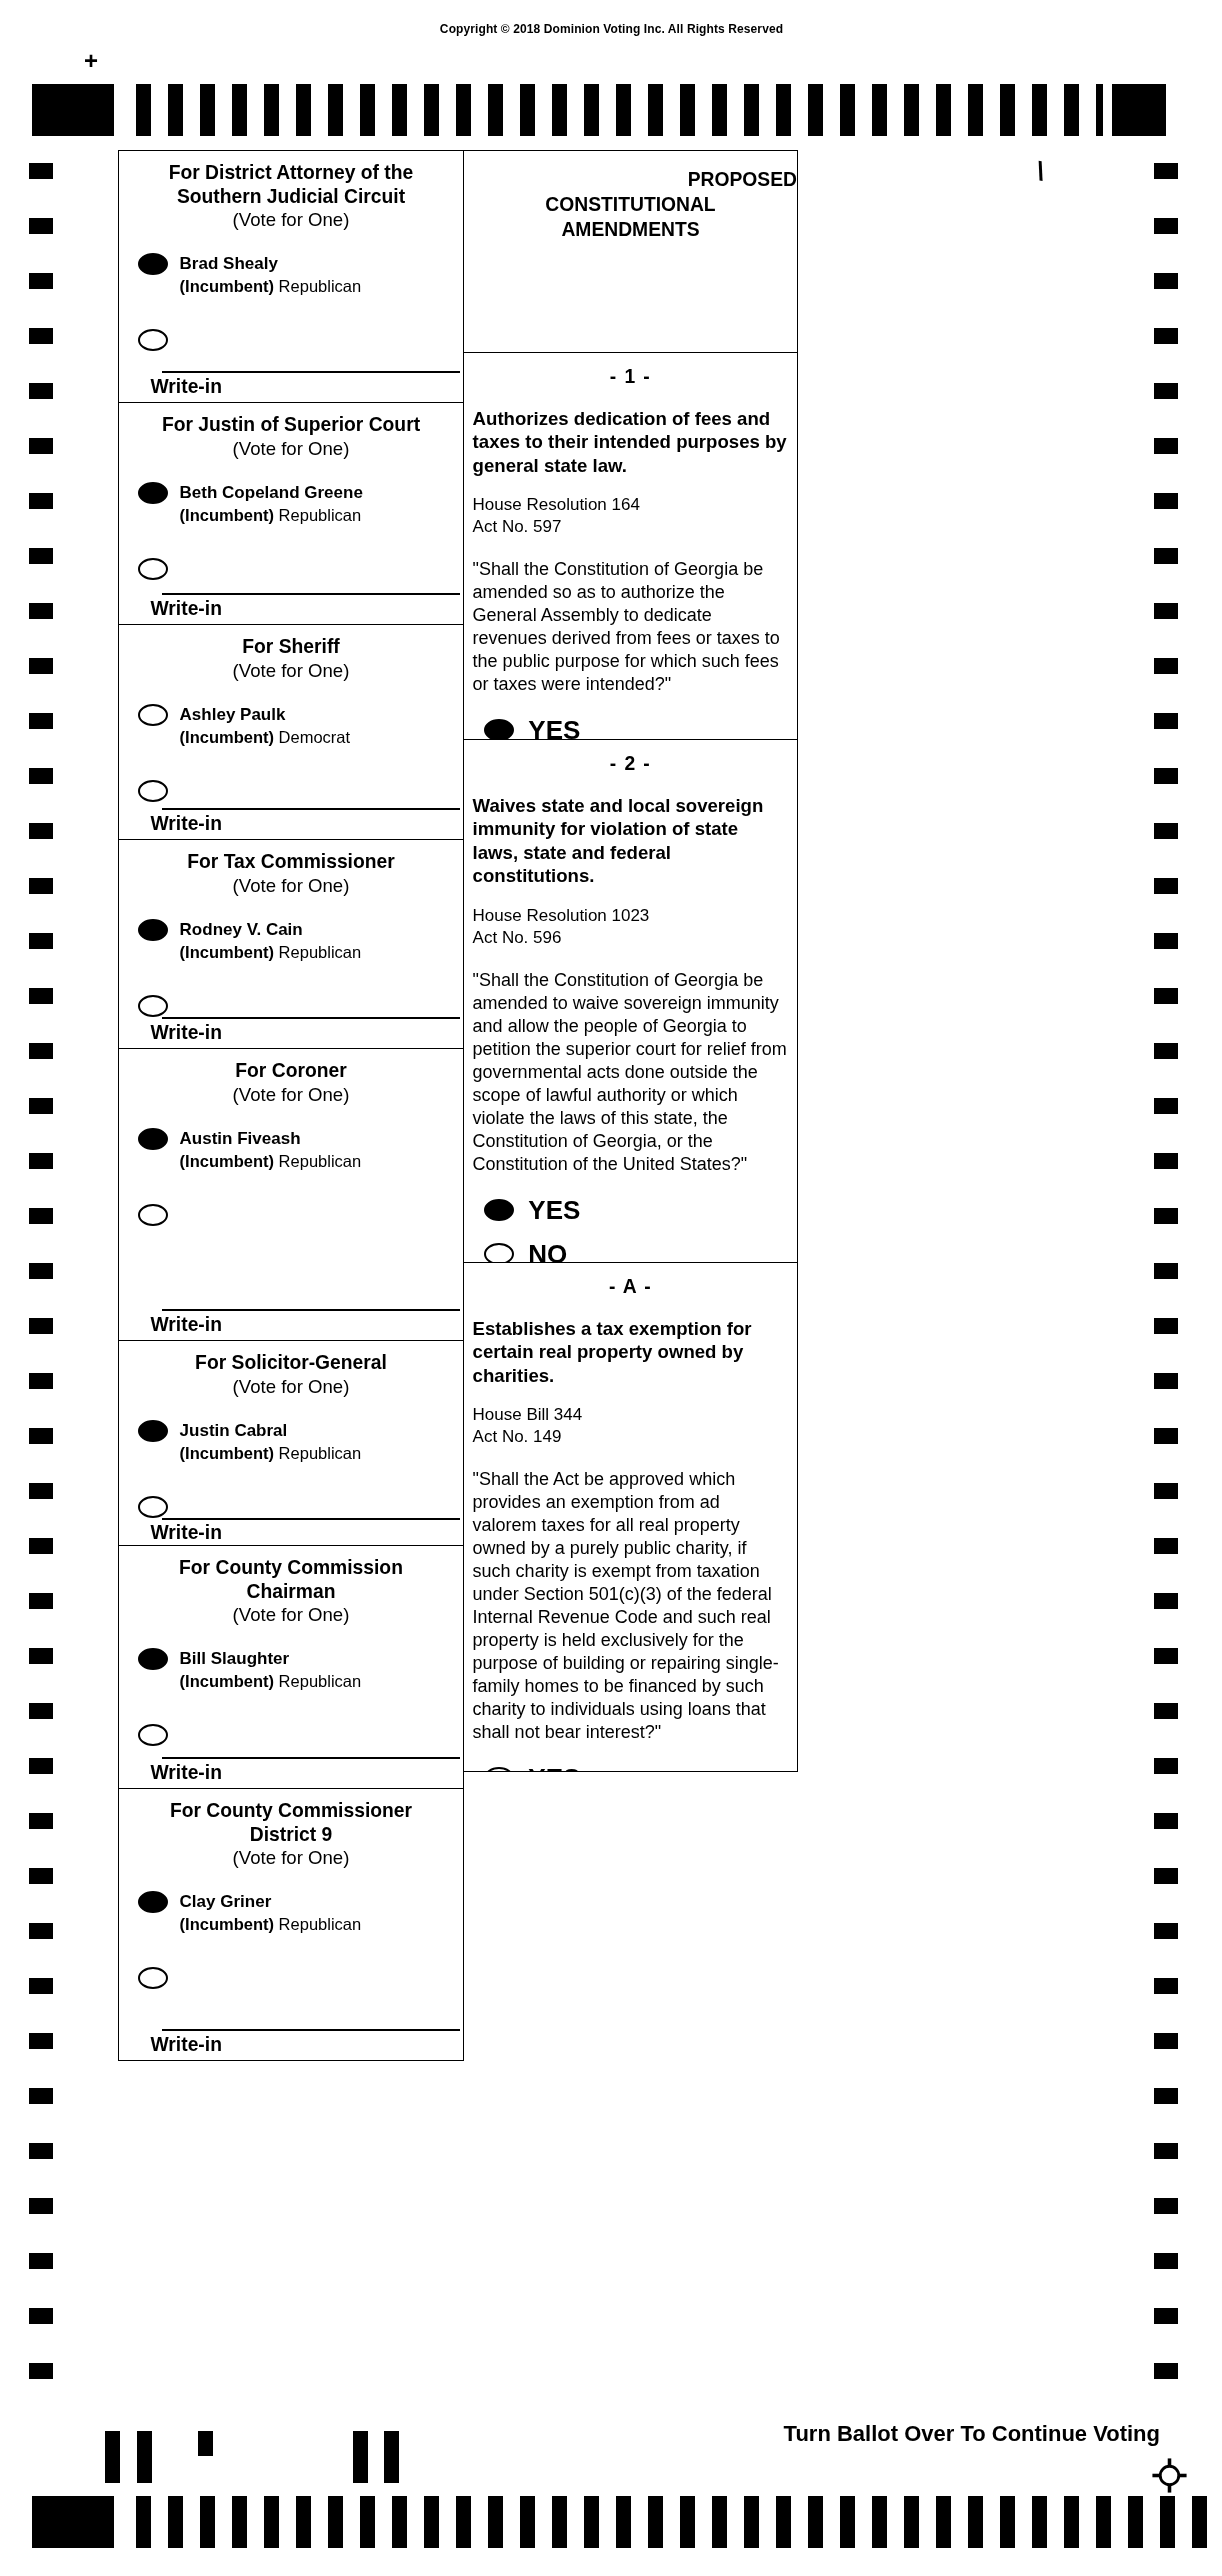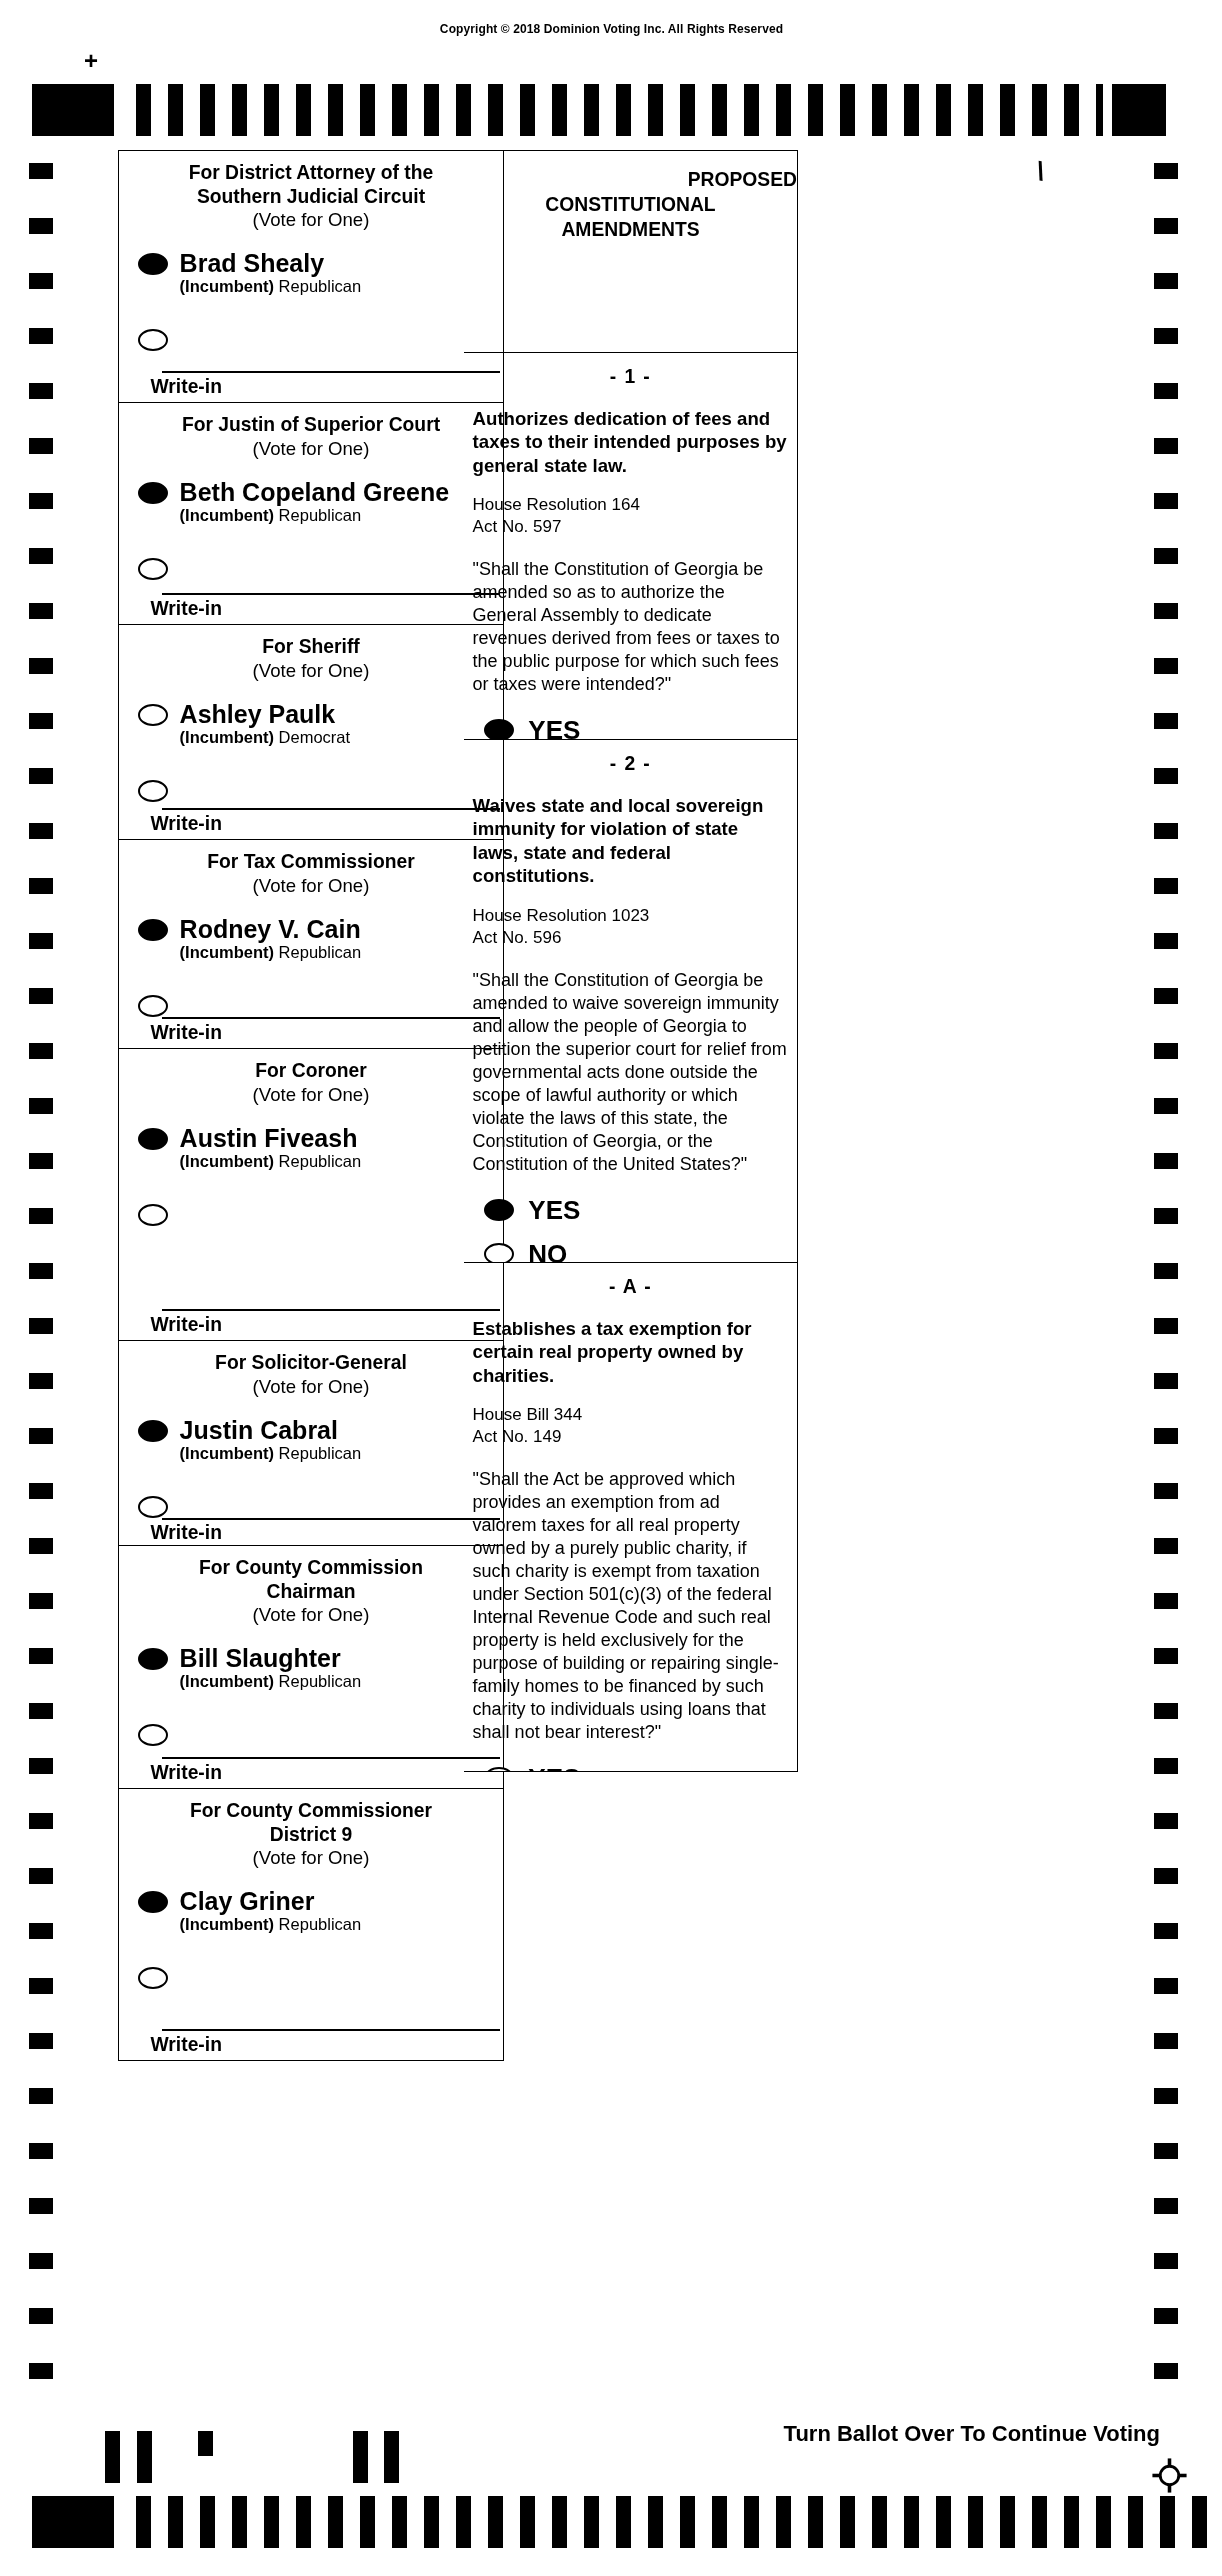--- a/index.html
+++ b/index.html
@@ -22,40 +22,40 @@
   .band .bars{position:absolute;top:0;height:52px;
       background:repeating-linear-gradient(90deg,#000 0 15px,transparent 15px 32px);}
   .band.top .bars{left:136px;width:967px;}
   .band.bottom .bars{left:136px;width:1075px;}
   .colmarks{position:absolute;top:163px;width:23.6px;height:2235px;
       background:repeating-linear-gradient(180deg,#000 0 15.8px,transparent 15.8px 55px);}
   .colmarks.l{left:29px;}
   .colmarks.r{left:1154px;}
 
   
-  .contests{position:absolute;left:118px;top:150px;width:386px;border:1.4px solid #000;box-sizing:border-box;}
+  .contests{position:absolute;left:118px;top:150px;width:346px;border:1.4px solid #000;box-sizing:border-box;}
   .measures{position:absolute;left:464px;top:150px;width:334px;border:1.4px solid #000;border-left:none;box-sizing:border-box;}
   section{box-sizing:border-box;border-bottom:1.4px solid #000;display:flex;flex-direction:column;overflow:hidden;}
   section:last-child{border-bottom:none;}
 
   .ct1{height:252px}.ct2{height:222px}.ct3{height:215px}.ct4{height:209px}
   .ct5{height:292px}.ct6{height:205px}.ct7{height:243px}.ct8{height:271px}
   .ms1{height:202px}.ms2{height:387px}.ms3{height:523px}.ms4{height:127px}.ms5{height:508px}
 
   .c-title{margin-top:10px;text-align:center;font-size:19.3px;font-weight:bold;line-height:23.6px;}
   .c-inst{text-align:center;font-size:18.6px;line-height:23.6px;}
 
   .bubble{flex:0 0 auto;width:30px;height:22px;border:2.1px solid #000;border-radius:50%;
           box-sizing:border-box;background:#fff;}
   .bubble.filled{background:#000;}
 
   .cand{display:flex;align-items:flex-start;margin-left:18.6px;margin-top:21.5px;gap:12px;}
   .cand.second{margin-top:18.6px;}
   .cand.emptyrow{margin-top:31.5px;}
-  .cand-name{display:block;font-size:25px;font-weight:bold;line-height:21.5px;}
+  .cand-name{display:block;font-size:17px;font-weight:bold;line-height:21.5px;}
   .cand-party{display:block;font-size:16.5px;line-height:21.5px;margin-top:1.4px;}
   .cand-party b{font-weight:bold;}
 
   .writein{margin-top:auto;padding-bottom:4.3px;}
   .wline{margin-left:43px;margin-right:2.9px;border-top:2.1px solid #000;}
   .wlabel{margin-left:31.5px;margin-top:1.4px;font-size:19.3px;font-weight:bold;line-height:23px;}
 
   .mhead-line{text-align:center;font-size:19.3px;font-weight:bold;line-height:25px;}
   .mh-pad{margin-top:15.8px;text-align:right;}
   .m-num{margin-top:13px;text-align:center;font-size:19.3px;font-weight:bold;letter-spacing:1.4px;}

